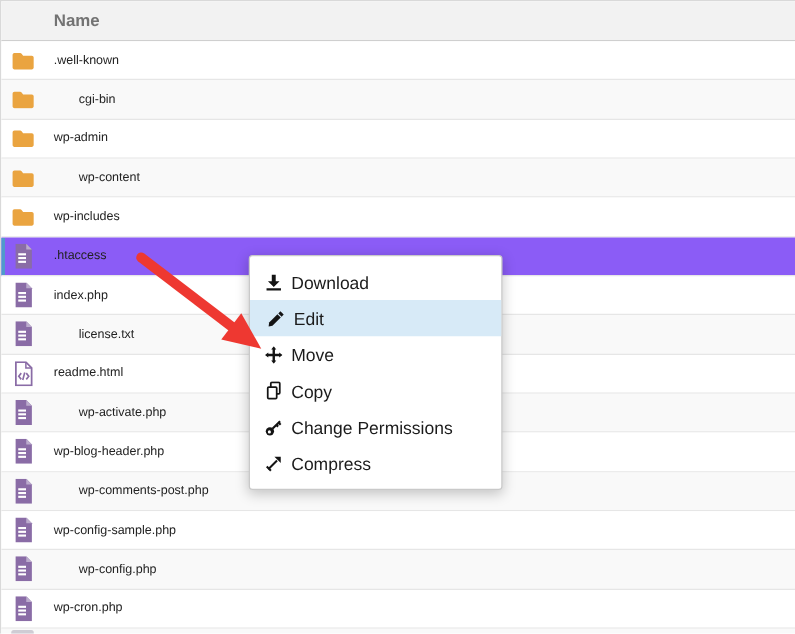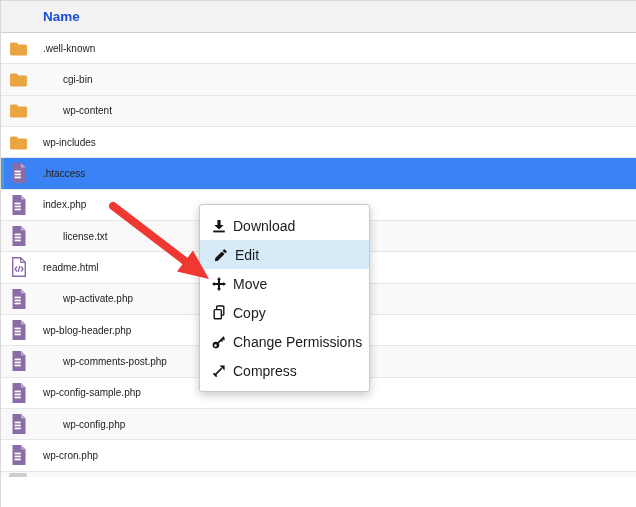--- a/index.html
+++ b/index.html
@@ -7,38 +7,38 @@
     position:relative;width:636px;height:507px;overflow:hidden;
     box-sizing:border-box;border-top:1px solid #d9d9d9;border-left:1px solid #d9d9d9;
     background:#fff;font-family:"Liberation Sans","DejaVu Sans",sans-serif;
   }
   
   .thead{
     height:32px;box-sizing:border-box;display:flex;align-items:center;
     background:#f2f2f2;border-bottom:1px solid #cfcfcf;
   }
   .name-header{
-    padding-left:42px;font-size:13.5px;font-weight:700;color:#1d4ed8;cursor:pointer;
+    padding-left:42px;font-size:13.5px;font-weight:700;color:#737373;cursor:pointer;
   }
   .row{
     height:31.33px;box-sizing:border-box;display:flex;align-items:center;
     border-bottom:1px solid #e6e6e6;background:#fff;cursor:pointer;
   }
   .row.stripe{background:#f9f9f9;gap:20px;}
-  .row.selected{background:#3b82f6;box-shadow:inset 3px 0 0 #4f9bcb;}
+  .row.selected{background:#8b5cf6;box-shadow:inset 3px 0 0 #4f9bcb;}
   .file-icon{width:19px;margin-left:8px;margin-right:15px;display:flex;align-items:center;justify-content:center;flex:none;}
   .file-name{font-size:10px;color:#222;white-space:nowrap;}
   .partial-row{height:5px;background:#f9f9f9;position:relative;overflow:hidden;}
   .partial-icon{
     position:absolute;left:8px;top:1px;width:18px;height:8px;
     background:#cfccd4;border-radius:2px 2px 0 0;
   }
   
   .context-menu{
-    position:absolute;left:198px;top:203px;width:171px;box-sizing:border-box;
+    position:absolute;left:198px;top:203px;width:203px;box-sizing:border-box;
     background:#fff;border:1px solid #c9c9c9;border-radius:3px;
     box-shadow:0 3px 10px rgba(0,0,0,.22);padding:6px 0;z-index:10;
   }
   .menu-item{
     height:29px;display:flex;align-items:center;padding-left:11px;
     font-size:14px;color:#1b1b1b;cursor:pointer;
   }
   .menu-item.highlighted{background:#d7eaf7;padding-left:13px;}
   .menu-icon{width:16px;margin-right:6px;display:flex;align-items:center;justify-content:center;flex:none;}
   .menu-icon svg{display:block;}
@@ -66,20 +66,28 @@
 
   <div class="row stripe">
     <span class="file-icon">
             <svg width="19" height="15" viewBox="0 0 20 16">
               <path fill="#eaa440" d="M1 3.1C1 2.2 1.7 1.5 2.6 1.5h4.9c.5 0 .9.2 1.2.6L10 3.8h7.4c.9 0 1.6.7 1.6 1.6v8.5c0 .9-.7 1.6-1.6 1.6H2.6c-.9 0-1.6-.7-1.6-1.6z"></path>
             </svg>
           </span>
     <span class="file-name">cgi-bin</span>
   </div>
 
+  <div class="row">
+    <span class="file-icon">
+            <svg width="19" height="15" viewBox="0 0 20 16">
+              <path fill="#eaa440" d="M1 3.1C1 2.2 1.7 1.5 2.6 1.5h4.9c.5 0 .9.2 1.2.6L10 3.8h7.4c.9 0 1.6.7 1.6 1.6v8.5c0 .9-.7 1.6-1.6 1.6H2.6c-.9 0-1.6-.7-1.6-1.6z"></path>
+            </svg>
+          </span>
+    <span class="file-name">wp-admin</span>
+  </div>
 
   <div class="row stripe">
     <span class="file-icon">
             <svg width="19" height="15" viewBox="0 0 20 16">
               <path fill="#eaa440" d="M1 3.1C1 2.2 1.7 1.5 2.6 1.5h4.9c.5 0 .9.2 1.2.6L10 3.8h7.4c.9 0 1.6.7 1.6 1.6v8.5c0 .9-.7 1.6-1.6 1.6H2.6c-.9 0-1.6-.7-1.6-1.6z"></path>
             </svg>
           </span>
     <span class="file-name">wp-content</span>
   </div>
 

